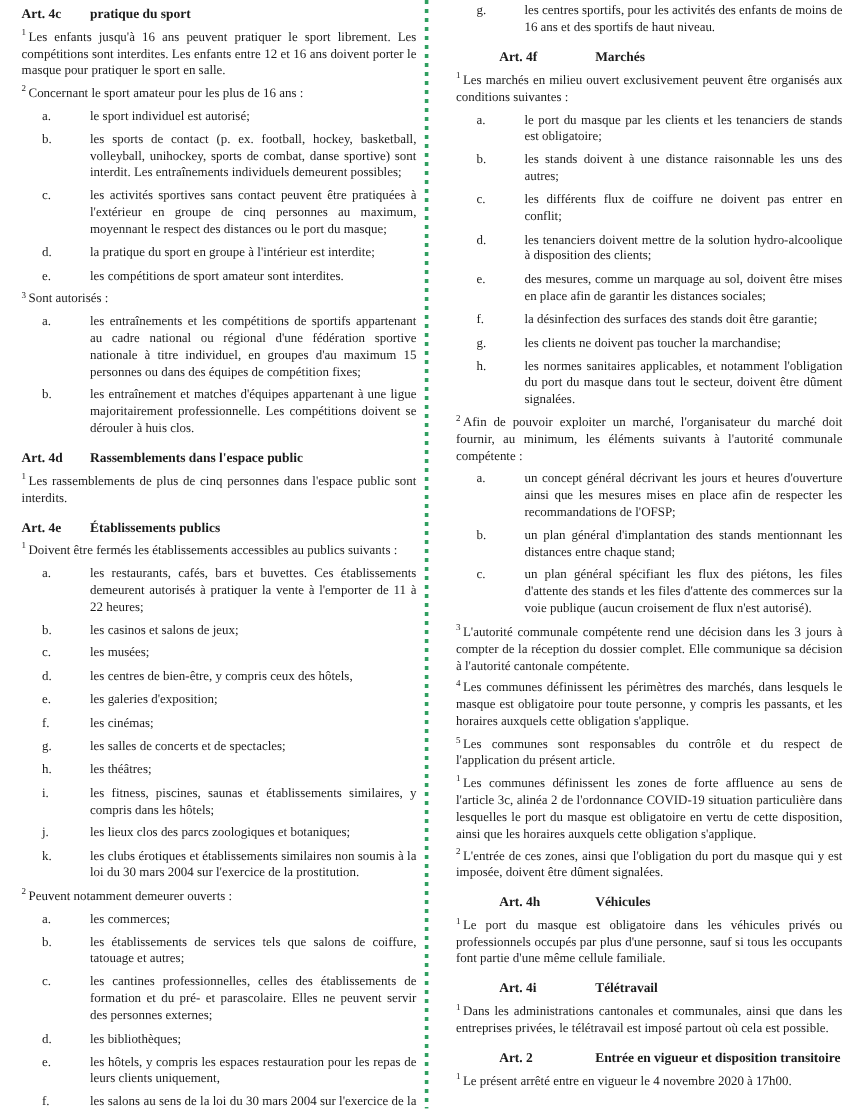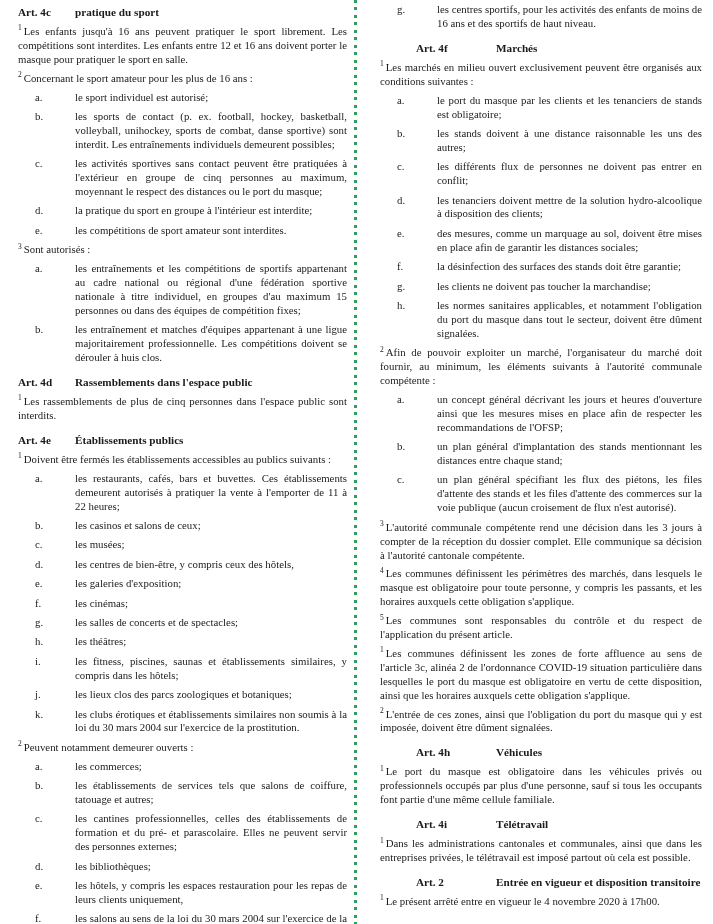--- a/index.html
+++ b/index.html
@@ -95,21 +95,21 @@
         <span class="h-num">Art. 4e</span>
         <span class="h-title">Établissements publics</span>
       </div>
       <div class="para"><sup>1</sup><span class="p-text">Doivent être fermés les établissements accessibles au publics suivants :</span></div>
       <div class="item">
         <span class="item-letter">a.</span>
         <span class="item-text">les restaurants, cafés, bars et buvettes. Ces établissements demeurent autorisés à pratiquer la vente à l'emporter de 11 à 22 heures;</span>
       </div>
       <div class="item">
         <span class="item-letter">b.</span>
-        <span class="item-text">les casinos et salons de ceux;</span>
+        <span class="item-text">les casinos et salons de jeux;</span>
       </div>
       <div class="item">
         <span class="item-letter">c.</span>
         <span class="item-text">les musées;</span>
       </div>
       <div class="item">
         <span class="item-letter">d.</span>
         <span class="item-text">les centres de bien-être, y compris ceux des hôtels,</span>
       </div>
       <div class="item">
@@ -180,21 +180,21 @@
       <div class="item">
         <span class="item-letter">a.</span>
         <span class="item-text">le port du masque par les clients et les tenanciers de stands est obligatoire;</span>
       </div>
       <div class="item">
         <span class="item-letter">b.</span>
         <span class="item-text">les stands doivent à une distance raisonnable les uns des autres;</span>
       </div>
       <div class="item">
         <span class="item-letter">c.</span>
-        <span class="item-text">les différents flux de personnes ne doivent pas entrer en conflit;</span>
+        <span class="item-text">les différents flux de coiffure ne doivent pas entrer en conflit;</span>
       </div>
       <div class="item">
         <span class="item-letter">d.</span>
         <span class="item-text">les tenanciers doivent mettre de la solution hydro-alcoolique à disposition des clients;</span>
       </div>
       <div class="item">
         <span class="item-letter">e.</span>
         <span class="item-text">des mesures, comme un marquage au sol, doivent être mises en place afin de garantir les distances sociales;</span>
       </div>
       <div class="item">

